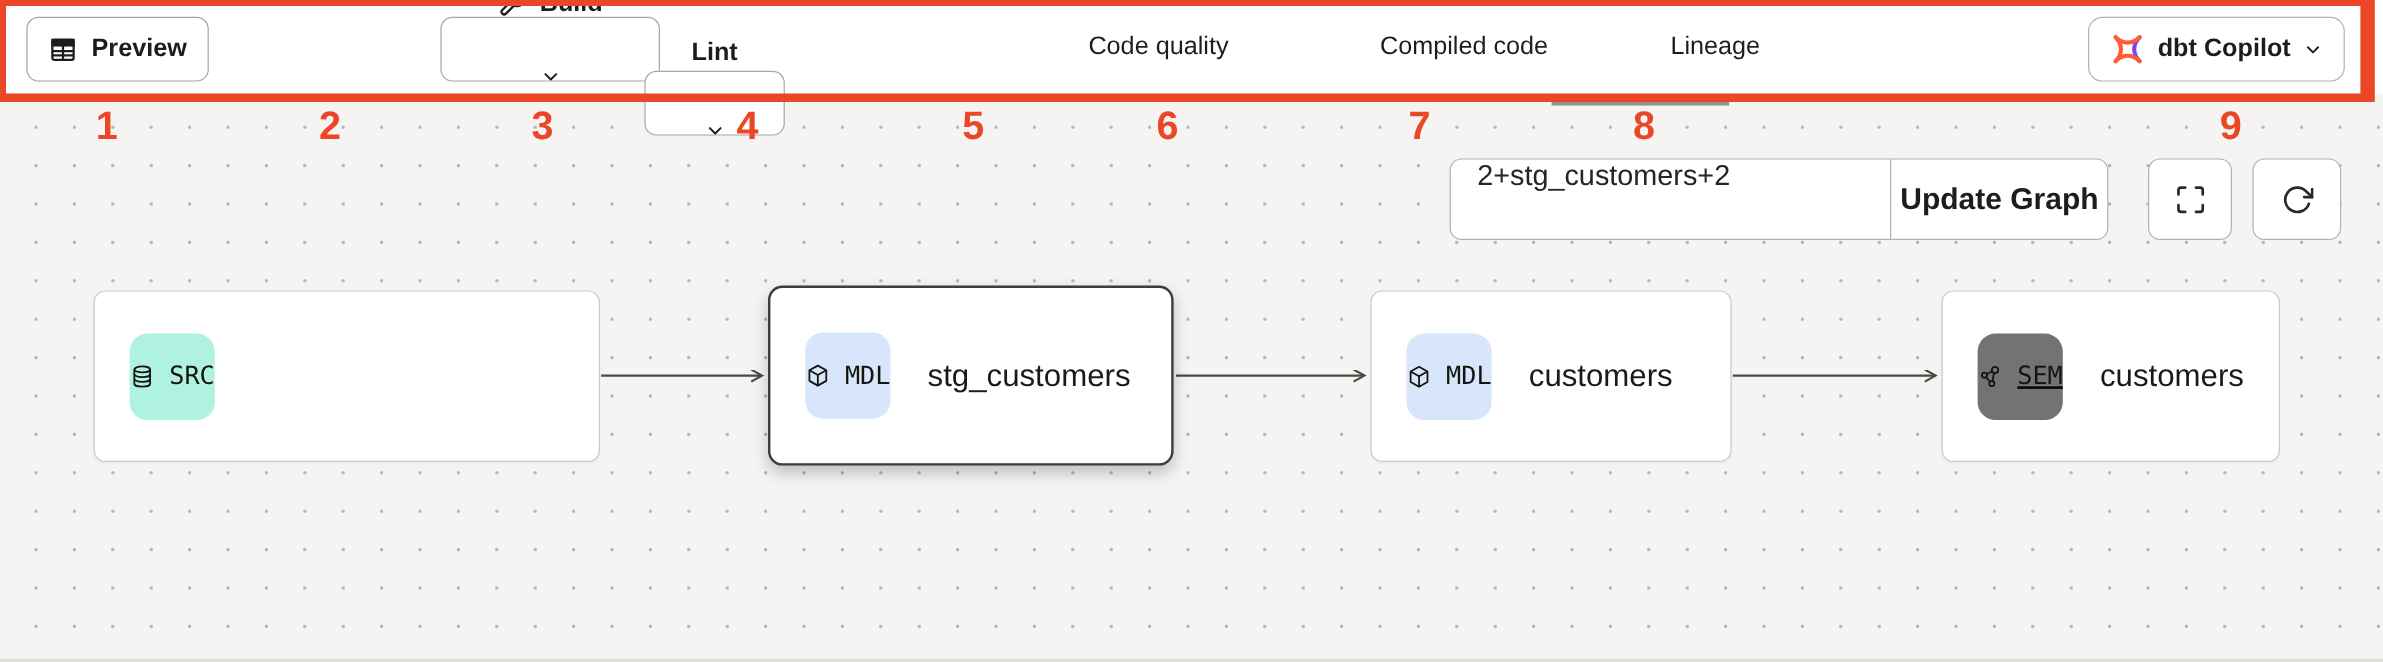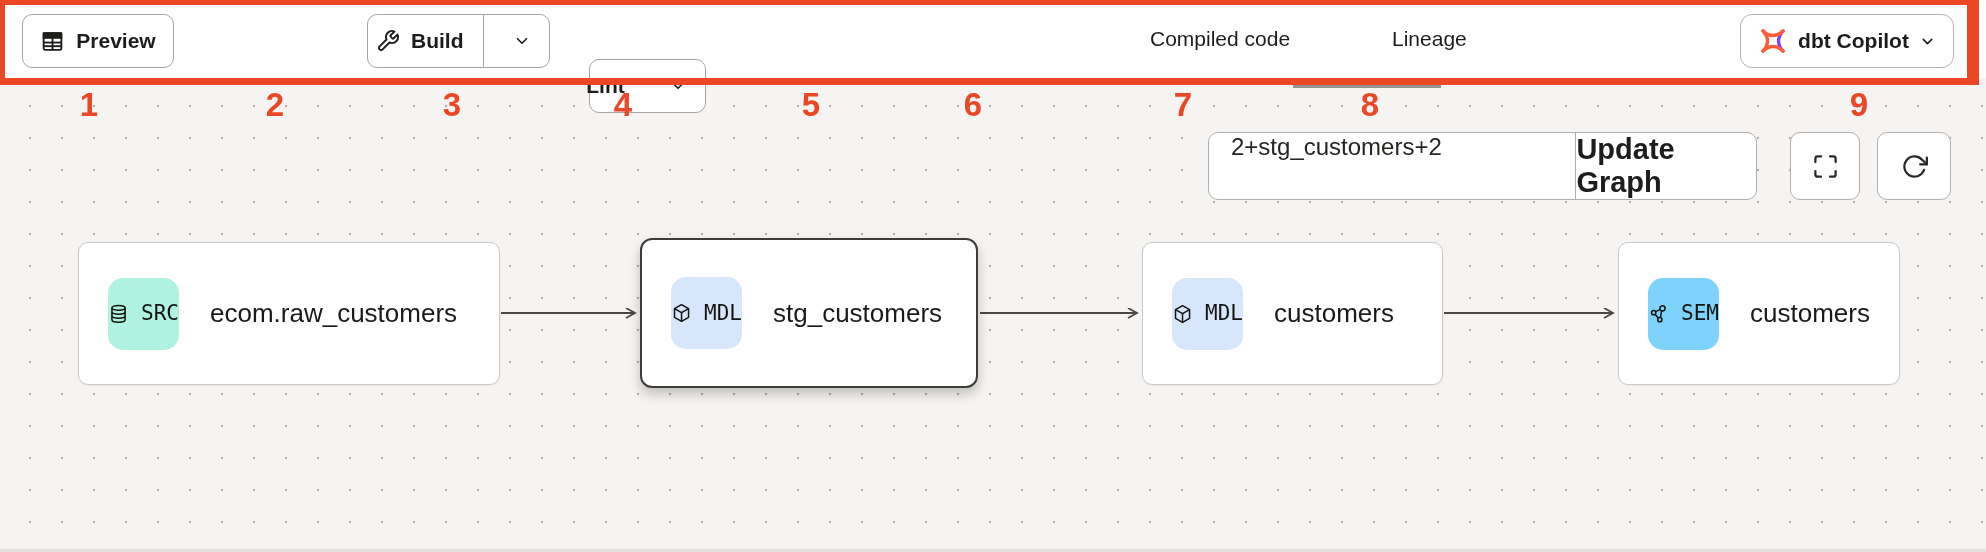--- a/index.html
+++ b/index.html
@@ -12,21 +12,21 @@
     background-size:32px 32px; background-position:14px 12px;}
   .bottom-strip{position:absolute; left:0; bottom:0; width:1986px; height:3px; background:#E2E0DD;}
 
   
   .toolbar{position:absolute; left:0; top:0; width:1986px; height:78px; background:#FFFFFF; z-index:10;}
   .btn{position:absolute; top:14px; height:54px; box-sizing:border-box;
     border:1.4px solid #A9A6A2; border-radius:10px; background:#fff;
     display:flex; align-items:center; justify-content:center; gap:11px;
     font-size:21px; font-weight:600; color:#1E1D1B; cursor:pointer;}
   .btn svg{flex:0 0 auto;}
-  .split{padding:0;}
+  .split{padding:0;flex-direction:column;}
   .split .cell{height:100%; display:flex; align-items:center; justify-content:center; gap:11px;}
   .split .divider{width:1.4px; height:100%; background:#A9A6A2;}
   .tab{position:absolute; top:0; height:78px; display:flex; align-items:center;
     font-size:21px; font-weight:400; color:#1E1D1B; cursor:pointer;}
   .tab-underline{position:absolute; left:1293px; top:79px; width:148px; height:9px;
     background:#97938E; z-index:5;}
 
   .copilot{position:absolute; left:1740px; top:14px; width:214px; height:54px; box-sizing:border-box;
     border:1.4px solid #B5B2AF; border-radius:12px; background:#fff;
     display:flex; align-items:center; justify-content:center; gap:10px;
@@ -39,21 +39,21 @@
   .anno-num{position:absolute; top:86px; transform:translateX(-50%);
     font-size:33px; font-weight:700; color:#EB4726; z-index:21; letter-spacing:0;}
 
   
   .selector{position:absolute; left:1208px; top:132px; width:549px; height:68px; box-sizing:border-box;
     background:#fff; border:1.4px solid #B3B0AD; border-radius:10px; display:flex; align-items:stretch;}
   .selector .sel-input{flex:0 0 344px; display:flex; align-items:flex-start; padding-left:22px;
     font-size:24px; color:#262522;}
   .selector .sel-div{width:1.4px; background:#B3B0AD;}
   .selector .sel-btn{flex:1; display:flex; align-items:center; justify-content:center;
-    font-size:29px; font-weight:600; color:#1E1D1B; cursor:pointer;}
+    font-size:25px; font-weight:600; color:#1E1D1B; cursor:pointer;}
   .icon-btn{position:absolute; top:132px; height:68px; box-sizing:border-box; background:#fff;
     border:1.4px solid #B3B0AD; border-radius:10px; display:flex; align-items:center; justify-content:center; cursor:pointer;}
   .icon-btn.fullscreen{left:1790px; width:70px;}
   .icon-btn.refresh{left:1877px; width:74px;}
 
   
   .node{position:absolute; box-sizing:border-box; background:#fff;
     border:1.5px solid #CBC9C6; border-radius:10px;
     display:flex; align-items:center; padding-left:29px; gap:31px; z-index:3;
     box-shadow:0 1px 2px rgba(0,0,0,0.04); cursor:pointer;}
@@ -100,32 +100,35 @@
         <span>Build</span>
       </div>
       <div class="divider"></div>
       <div class="cell" style="flex:0 0 54px;">
         <svg width="18" height="18" viewBox="0 0 24 24" fill="none" stroke="#1E1D1B" stroke-width="2.2" stroke-linecap="round" stroke-linejoin="round">
             <polyline points="6 9 12 15 18 9"></polyline>
           </svg>
       </div>
     </div>
 
-    <div class="btn split" style="left:589px; width:117px;margin-top:45px;">
+    <div class="btn split" style="left:537px; width:117px;margin-top:45px;">
       <div class="cell" style="flex:1;">
         <span>Lint</span>
       </div>
       <div class="divider"></div>
       <div class="cell" style="flex:0 0 62px;">
         <svg width="18" height="18" viewBox="0 0 24 24" fill="none" stroke="#1E1D1B" stroke-width="2.2" stroke-linecap="round" stroke-linejoin="round">
             <polyline points="6 9 12 15 18 9"></polyline>
           </svg>
       </div>
     </div>
 
+    <div class="tab" style="left:907px;">
+      <span>Code quality</span>
+    </div>
     <div class="tab" style="left:1102px;margin-left:48px;">
       <span>Compiled code</span>
     </div>
     <div class="tab" style="left:1392px;">
       <span>Lineage</span>
     </div>
 
     <div class="copilot">
       <svg width="30" height="30" viewBox="0 0 30 30" fill="none" stroke-linecap="round">
         <path d="M5 5 C11 11, 11 19, 5 25" stroke="#FF5C35" stroke-width="3.4"></path>
@@ -192,21 +195,20 @@
   <div class="node n1">
     <div class="badge" style="background: rgb(175, 242, 225);">
       <svg width="28" height="28" viewBox="0 0 24 24" fill="none" stroke="#15140F" stroke-width="1.7">
         <ellipse cx="12" cy="5" rx="7.5" ry="2.8"></ellipse>
         <path d="M19.5 9.5c0 1.55-3.36 2.8-7.5 2.8S4.5 11.05 4.5 9.5"></path>
         <path d="M19.5 14c0 1.55-3.36 2.8-7.5 2.8S4.5 15.55 4.5 14"></path>
         <path d="M4.5 5v13.5c0 1.55 3.36 2.8 7.5 2.8s7.5-1.25 7.5-2.8V5"></path>
       </svg>
       <span class="blabel">SRC</span>
     </div>
-    <span class="nlabel">ecom.raw_customers</span>
   </div>
 
   <div class="node n2 selected">
     <div class="badge" style="background: rgb(215, 230, 251);">
       <svg width="28" height="28" viewBox="0 0 24 24" fill="none" stroke="#15140F" stroke-width="1.7" stroke-linejoin="round">
         <path d="M12 2.5 20 7v10l-8 4.5L4 17V7z"></path>
         <polyline points="4 7 12 11.5 20 7"></polyline>
         <line x1="12" y1="21.5" x2="12" y2="11.5"></line>
       </svg>
       <span class="blabel">MDL</span>
@@ -220,21 +222,21 @@
         <path d="M12 2.5 20 7v10l-8 4.5L4 17V7z"></path>
         <polyline points="4 7 12 11.5 20 7"></polyline>
         <line x1="12" y1="21.5" x2="12" y2="11.5"></line>
       </svg>
       <span class="blabel">MDL</span>
     </div>
     <span class="nlabel">customers</span>
   </div>
 
   <div class="node n4">
-    <div class="badge" style="background: #7dd3fc;">
+    <div class="badge" style="background: #737373; text-decoration: underline;">
       <svg width="28" height="28" viewBox="0 0 24 24" fill="none" stroke="#15140F" stroke-width="1.7">
         <circle cx="16.5" cy="5.5" r="3"></circle>
           <circle cx="6.5" cy="10.5" r="2.4"></circle>
           <circle cx="13.5" cy="18.5" r="2.4"></circle>
         <line x1="9" y1="9.3" x2="13.8" y2="6.8"></line>
           <line x1="15.5" y1="8.3" x2="14.2" y2="16.2"></line>
           <line x1="8" y1="12.3" x2="12" y2="16.8"></line>
       </svg>
       <span class="blabel">SEM</span>
     </div>

